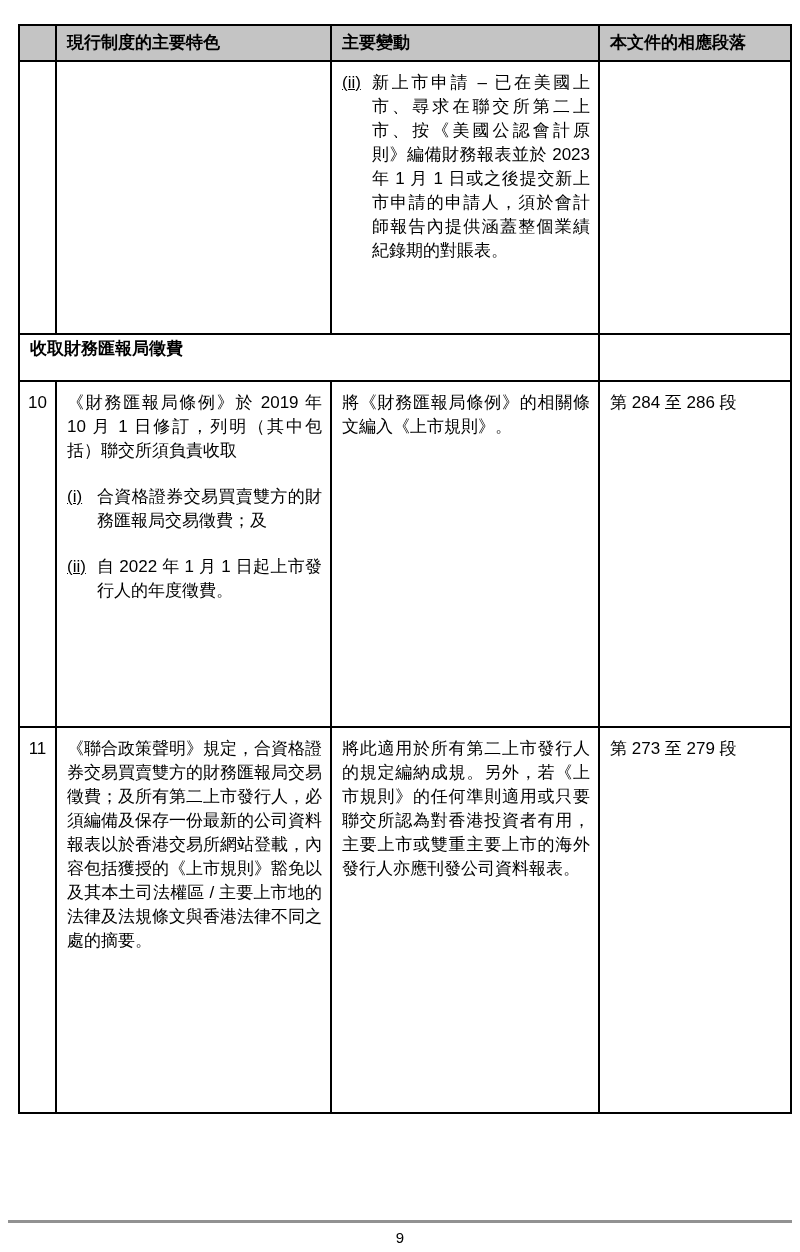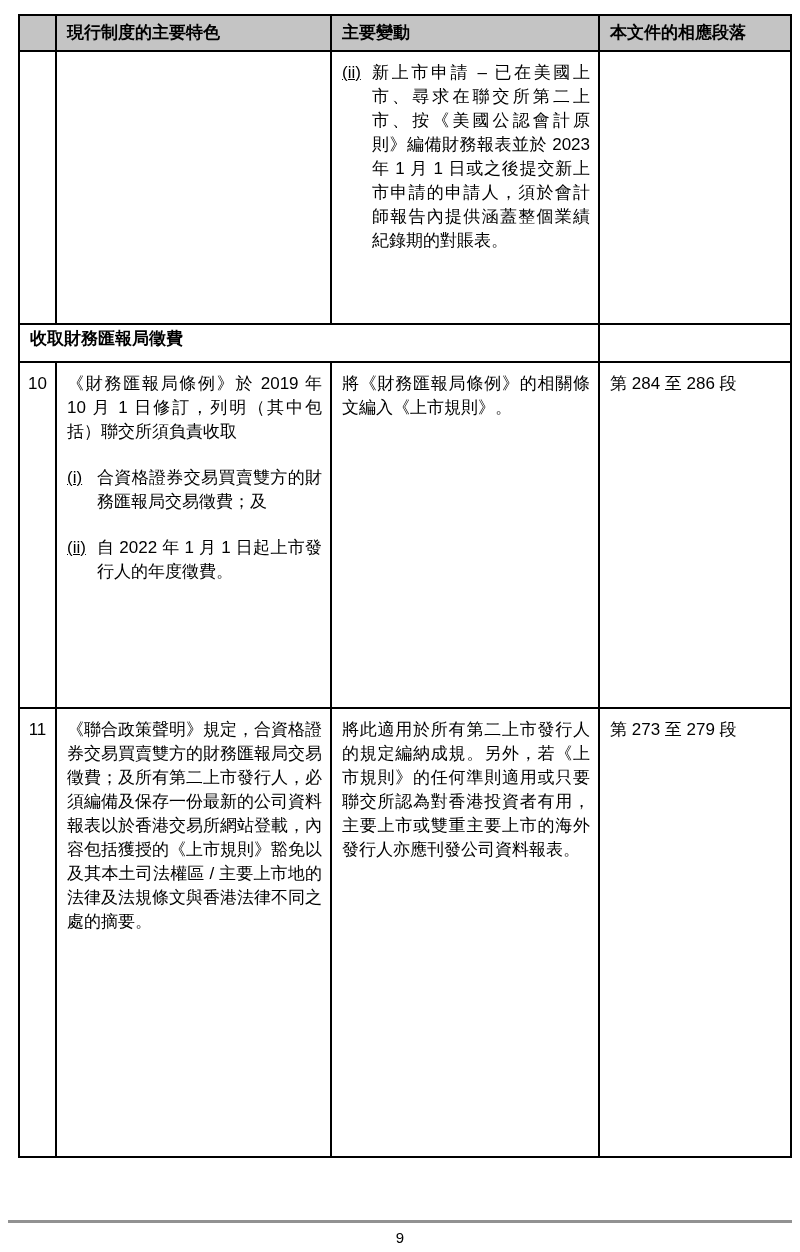--- a/index.html
+++ b/index.html
@@ -6,21 +6,21 @@
   html, body { width: 800px; height: 1252px; }
   body {
     position: relative;
     background: #ffffff;
     color: #000000;
     font-family: "Liberation Sans", sans-serif;
   }
   .doc-table {
     position: absolute;
     left: 18px;
-    top: 14px;
+    top: 24px;
     width: 772px;
     border-collapse: collapse;
     table-layout: fixed;
   }
   .doc-table col.c-num { width: 37px; }
   .doc-table col.c-current { width: 275px; }
   .doc-table col.c-changes { width: 268px; }
   .doc-table col.c-paras { width: 192px; }
 
   .doc-table th, .doc-table td {
@@ -44,27 +44,27 @@
     text-justify: inter-ideograph;
   }
   td.num-cell {
     text-align: center;
     padding: 9px 2px 8px 2px;
   }
   tr.section-row td {
     font-weight: bold;
     height: 34px;
     vertical-align: middle;
-    padding: 3px 8px 11px 10px;
+    padding: 3px 8px 20px 10px;
     text-align: left;
     line-height: 22px;
   }
   tr.row-a td      { height: 273px; }
   tr.row-ten td    { height: 346px; }
-  tr.row-eleven td { height: 449px; }
+  tr.row-eleven td { height: 386px; }
 
   .cell-list { display: flex; }
   .cell-list.spaced { margin-top: 22px; }
   .cell-list .marker { flex: 0 0 30px; text-decoration: underline; }
   .cell-list .li-text { flex: 1; }
 
   .para-cell { text-align: left; margin-left: 13px; }
 
   .footer-rule {
     position: absolute;

